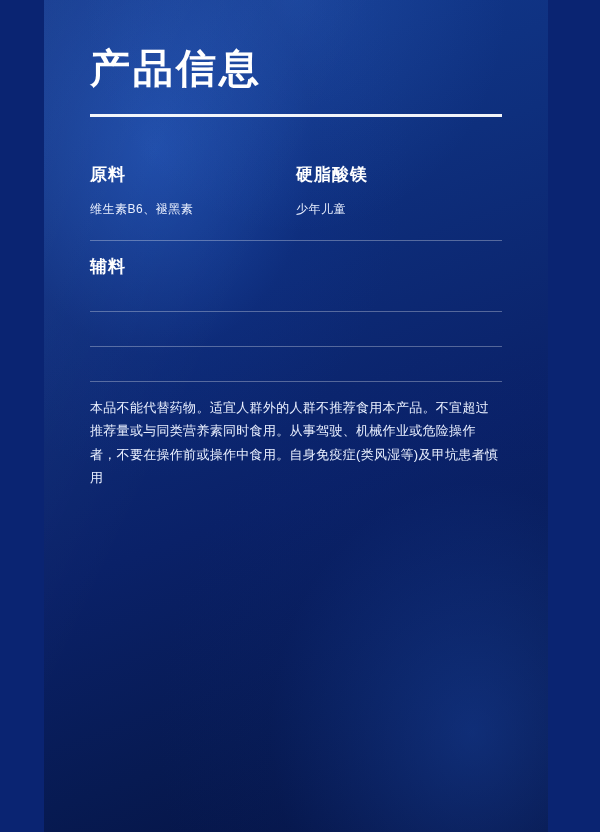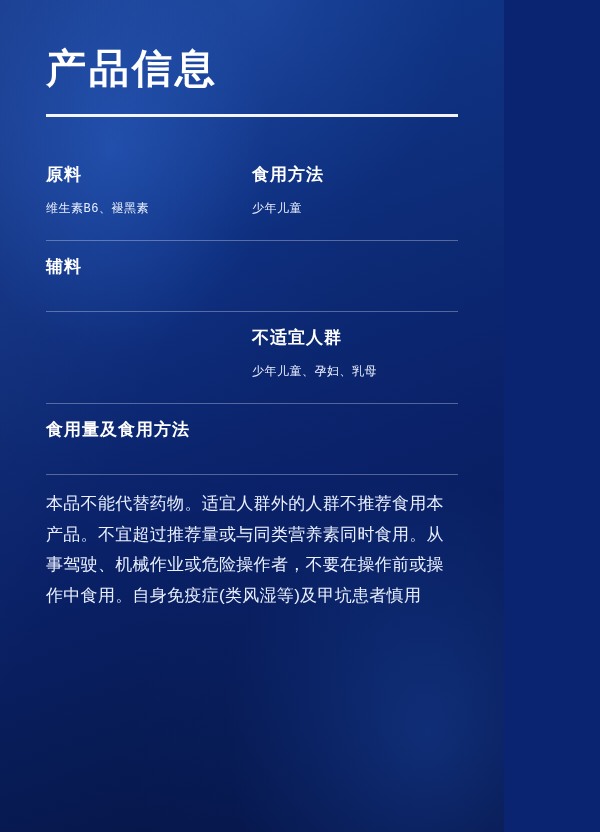--- a/index.html
+++ b/index.html
@@ -15,20 +15,21 @@
   }
   .page {
     position: relative;
     width: 504px;
     height: 832px;
     background:
       radial-gradient(ellipse 70% 55% at 22% 18%, rgba(40,95,200,0.55) 0%, rgba(20,55,150,0.15) 45%, rgba(8,25,90,0) 72%),
       radial-gradient(ellipse 80% 60% at 85% 88%, rgba(30,80,185,0.40) 0%, rgba(12,40,120,0.12) 50%, rgba(8,25,90,0) 78%),
       linear-gradient(160deg, #123a8f 0%, #0e2f7d 28%, #0a2168 58%, #071a52 80%, #051240 100%);
     overflow: hidden;
+    margin-left: 44px;
   }
   .page::after {
     content: "";
     position: absolute;
     left: 0; top: 0; right: 0; bottom: 0;
     background:
       linear-gradient(115deg, rgba(255,255,255,0.045) 0%, rgba(255,255,255,0) 38%),
       radial-gradient(ellipse 60% 40% at 50% 0%, rgba(60,120,220,0.22) 0%, rgba(0,0,0,0) 70%);
     pointer-events: none;
   }
@@ -56,21 +57,20 @@
   .section {
     padding: 0 0 12px 0;
   }
   .divider {
     height: 1px;
     background: rgba(255,255,255,0.30);
     margin: 8px 0 14px 0;
   }
   .row2 {
     display: flex;
-    font-family: Liberation Mono, monospace;
   }
   .col {
     flex: 0 0 50%;
     box-sizing: border-box;
     padding-right: 12px;
   }
   .sec-label {
     color: #ffffff;
     font-size: 17px;
     font-weight: bold;
@@ -82,66 +82,61 @@
     font-size: 12px;
     line-height: 1.75;
     letter-spacing: 0.5px;
     font-weight: normal;
   }
   .sec-value.wide {
     max-width: 100%;
   }
   .note-value {
     color: #eaf0ff;
-    font-size: 17px;
+    font-size: 13px;
     line-height: 1.8;
     letter-spacing: 0.3px;
   }
 </style>
 </head>
 <body>
 
 <div class="page">
   <div class="inner">
 
     <h1 class="page-title">产品信息</h1>
     <div class="title-rule"></div>
 
     <div class="section row2">
       <div class="col">
         <div class="sec-label">原料</div>
         <div class="sec-value">维生素B6、褪黑素</div>
       </div>
       <div class="col">
-        <div class="sec-label">食用方法</div>
+        <div class="sec-label">硬脂酸镁</div>
         <div class="sec-value">少年儿童</div>
       </div>
     </div>
 
     <div class="divider"></div>
 
     <div class="section">
       <div class="sec-label">辅料</div>
     </div>
 
     <div class="divider"></div>
 
     <div class="section row2">
       <div class="col">
       </div>
-      <div class="col">
-        <div class="sec-label">不适宜人群</div>
-        <div class="sec-value">少年儿童、孕妇、乳母</div>
-      </div>
     </div>
 
     <div class="divider"></div>
 
     <div class="section">
-      <div class="sec-label">食用量及食用方法</div>
     </div>
 
     <div class="divider"></div>
 
     <div class="section">
       <div class="note-value">本品不能代替药物。适宜人群外的人群不推荐食用本产品。不宜超过推荐量或与同类营养素同时食用。从事驾驶、机械作业或危险操作者，不要在操作前或操作中食用。自身免疫症(类风湿等)及甲坑患者慎用</div>
     </div>
 
   </div>
 </div>

